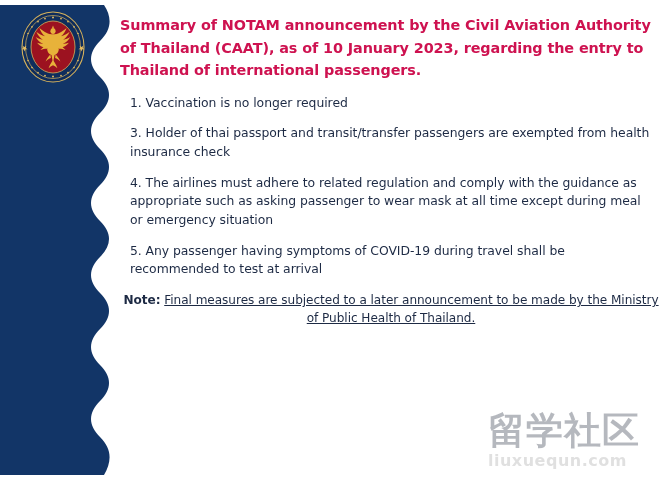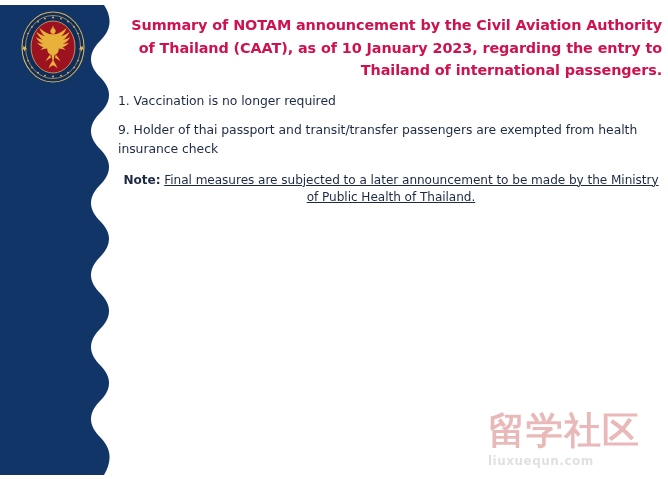--- a/index.html
+++ b/index.html
@@ -43,33 +43,33 @@
     top: 14px;
     width: 546px;
     height: 460px;
   }
 
   #title {
     color: #CE1250;
     font-weight: bold;
     font-size: 14.4px;
     line-height: 22.5px;
-    text-align: right;
+    text-align: left;
     letter-spacing: -0.1px;
     margin: 0 0 10px 0;
     padding: 0 2px;
   }
 
   .body-block {
     color: #1d2a44;
     font-size: 12.4px;
     line-height: 18.7px;
     letter-spacing: -0.05px;
     text-align: left;
-    margin: 0;
+    margin: 12px;
     padding: 0;
   }
   .gap-top { margin-top: 11px; }
 
   #note {
     margin-top: 13px;
     text-align: center;
     color: #1d2a44;
     font-size: 12.1px;
     line-height: 17.5px;
@@ -90,27 +90,27 @@
     width: 180px;
     height: 62px;
     pointer-events: none;
     opacity: 0.30;
   }
   #wm-cjk {
     font-family: "DejaVu Sans", sans-serif;
     font-size: 37px;
     font-weight: bold;
     line-height: 38px;
-    color: #b91c1c;
+    color: #0f172a;
     letter-spacing: 1px;
     white-space: nowrap;
   }
   #wm-domain {
     font-family: "DejaVu Sans", sans-serif;
-    font-size: 12px;
+    font-size: 16px;
     font-weight: bold;
     line-height: 22px;
     color: #9a9a9a;
     letter-spacing: 0.5px;
     white-space: nowrap;
   }
 </style>
 </head>
 <body>
 
@@ -202,21 +202,23 @@
         <path d="M38.6,46.5 c1.9,2.0 3.7,4.4 4.8,6.9 c-1.9,-1.6 -3.5,-2.6 -5.3,-3.3 z"></path>
       </g>
     </svg>
   </div>
 
   <div id="content">
 
     <div id="title">Summary of NOTAM announcement by the Civil Aviation Authority of Thailand (CAAT), as of 10 January 2023, regarding the entry to Thailand of international passengers.</div>
 
     <p class="body-block">1. Vaccination is no longer required</p>
-    <p class="body-block gap-top">9. Holder of thai passport and transit/transfer passengers are exempted from health insurance check</p>
+    <p class="body-block gap-top">3. Holder of thai passport and transit/transfer passengers are exempted from health insurance check</p>
+    <p class="body-block gap-top">4. The airlines must adhere to related regulation and comply with the guidance as appropriate such as asking passenger to wear mask at all time except during meal or emergency situation</p>
+    <p class="body-block gap-top">5. Any passenger having symptoms of COVID-19 during travel shall be recommended to test at arrival</p>
 
     <div id="note">
       <span class="note-label">Note:</span>
       <span class="note-body">Final measures are subjected to a later announcement to be made by the Ministry of Public Health of Thailand.</span>
     </div>
 
   </div>
 
   <div id="watermark">
     <div id="wm-cjk">留学社区</div>

